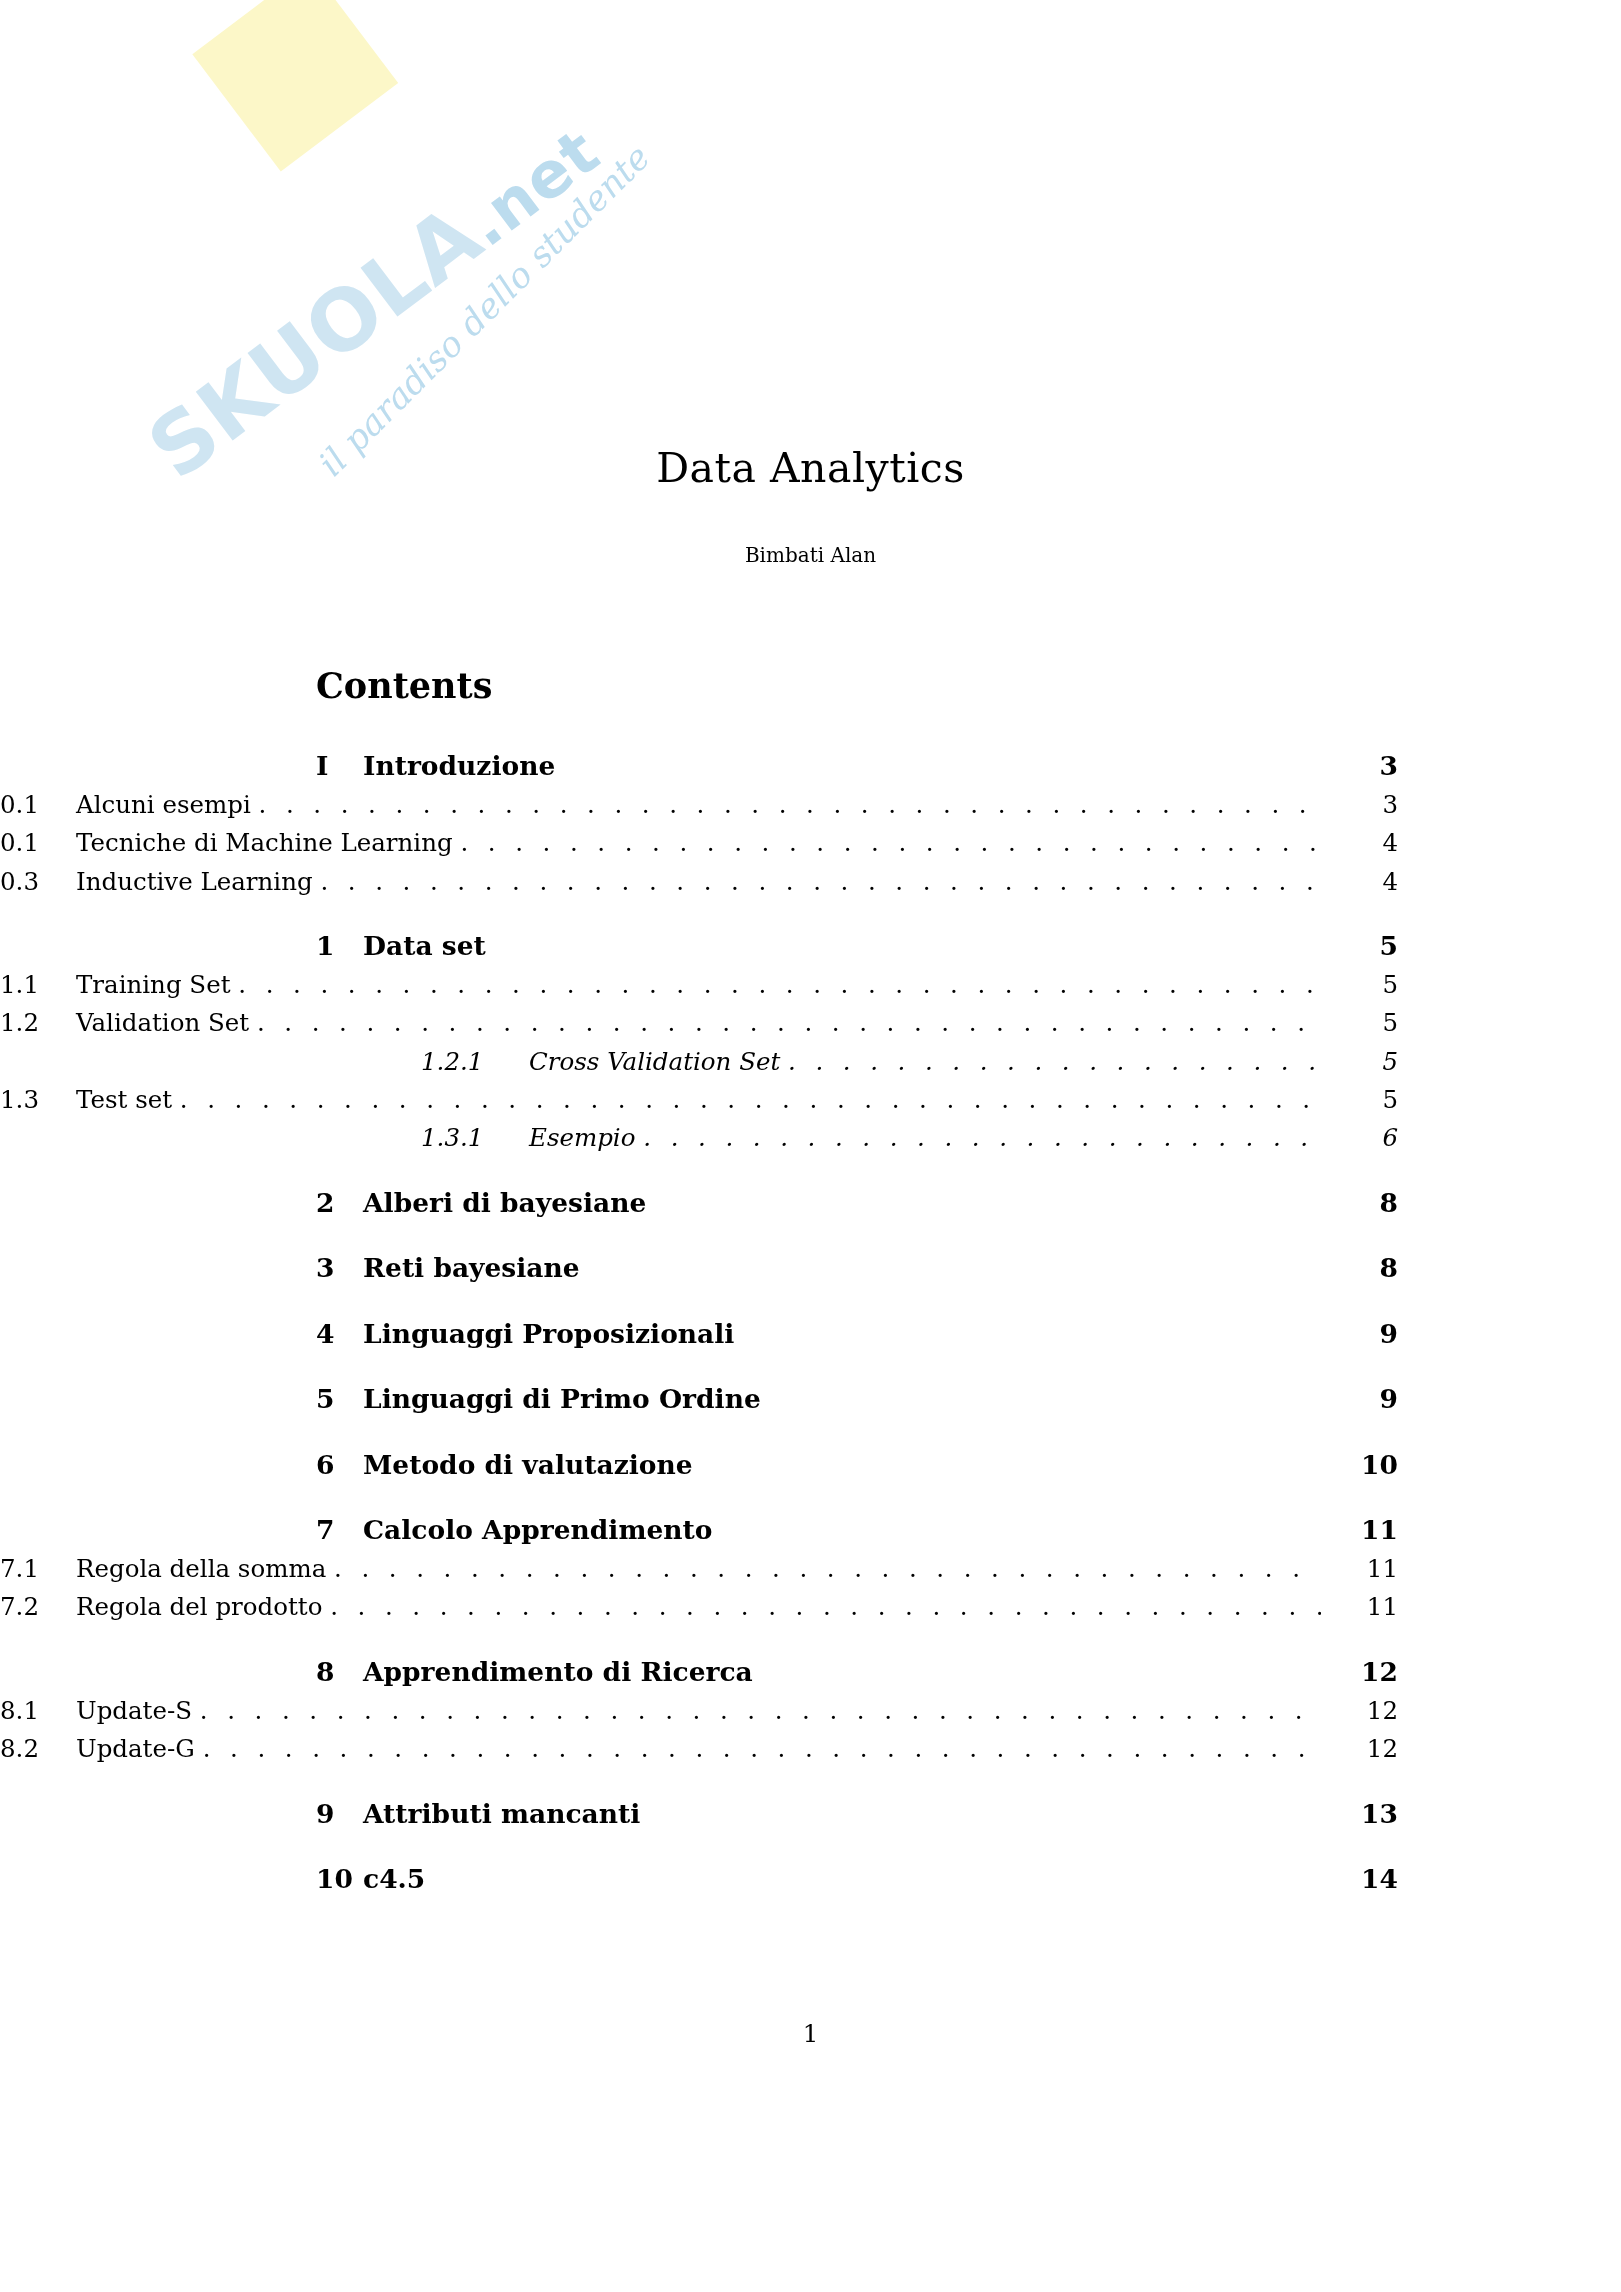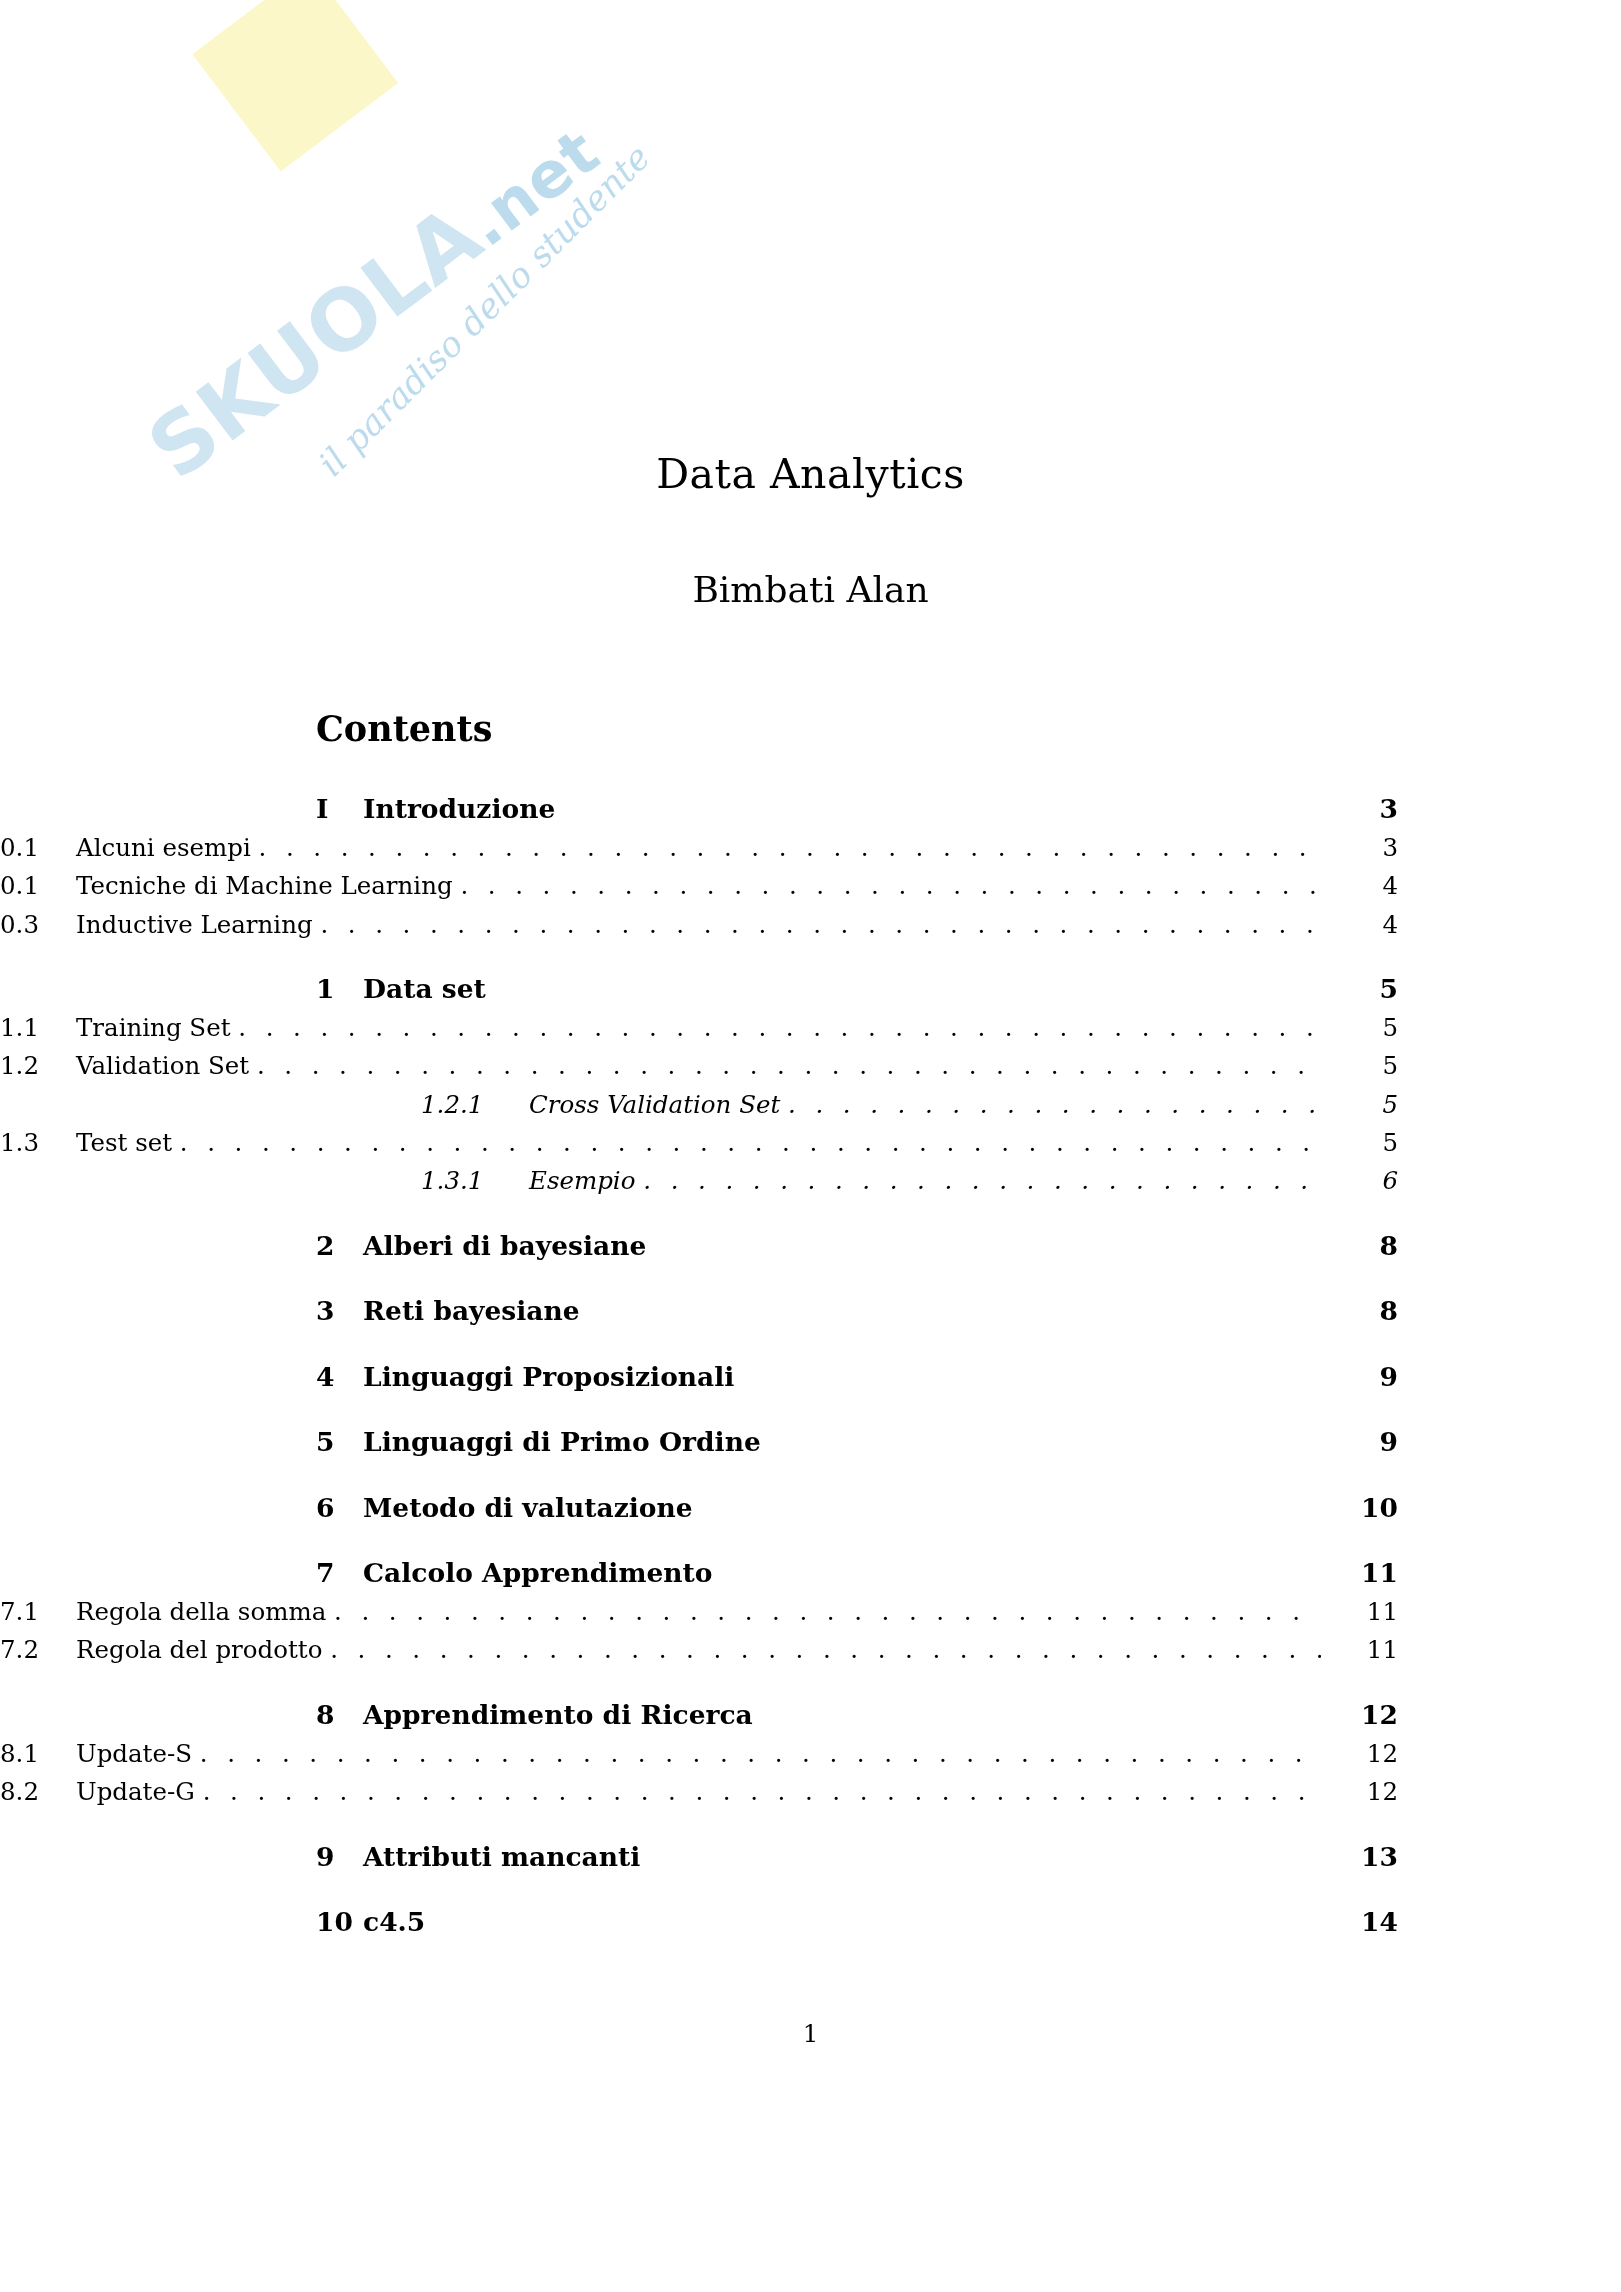--- a/index.html
+++ b/index.html
@@ -67,33 +67,33 @@
     font-style: italic;
     font-size: 35px;
     color: #bcdcee;
     white-space: nowrap;
   }
 
   
   .doc {
     position: absolute;
     left: 0;
-    top: 9px;
+    top: 3px;
     width: 1621px;
   }
   .title {
     text-align: center;
     font-size: 41px;
     margin-top: 441px;
     letter-spacing: 0.5px;
   }
   .author {
     text-align: center;
-    font-size: 36px;
-    margin-top: 71px;
+    font-size: 20px;
+    margin-top: 51px;
   }
   .contents-heading {
     font-size: 35px;
     font-weight: bold;
     margin: 98px 0 0 316px;
   }
 
   .toc {
     margin: 47px 0 0 0;
     padding: 0;

